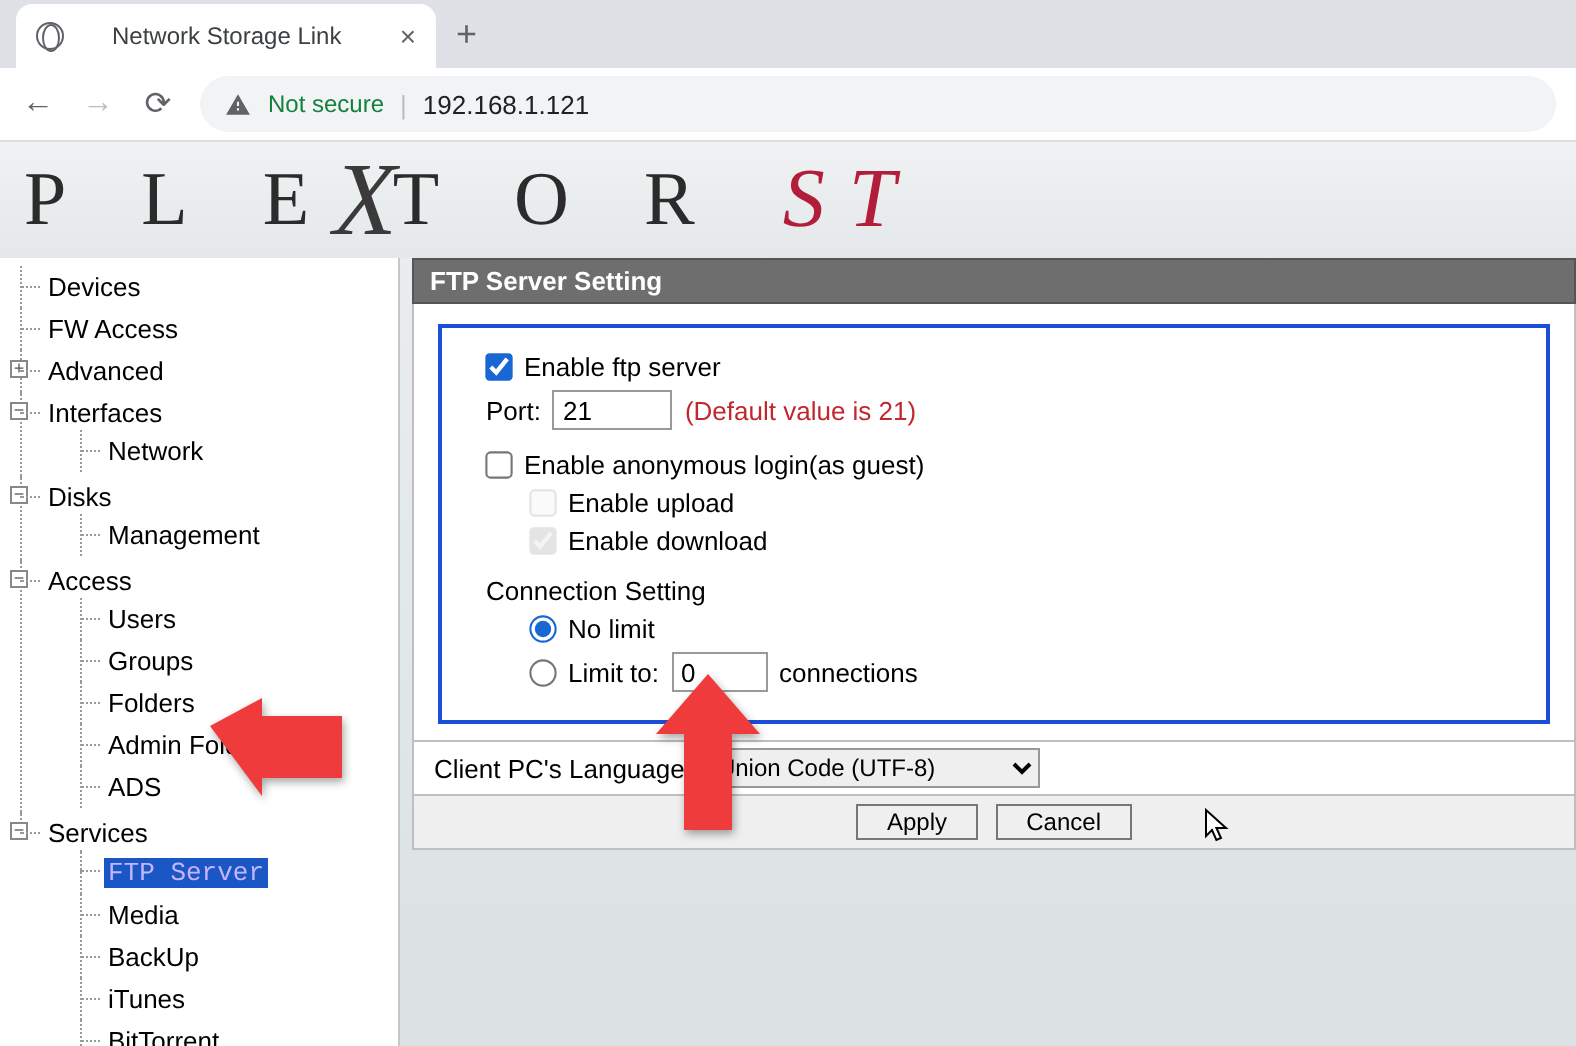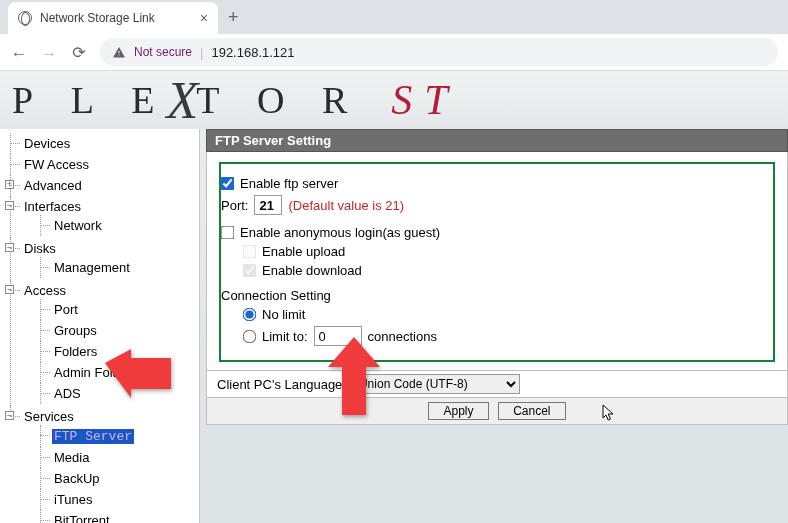--- a/index.html
+++ b/index.html
@@ -1,33 +1,33 @@
 <!DOCTYPE html>
 <html><head>
 <meta charset="utf-8">
 <style>
   * { box-sizing: border-box; margin: 0; padding: 0; }
   body { font-family: Arial, sans-serif; font-size: 13px; background: #fff; width: 788px; height: 523px; overflow: hidden; }
   
   
   .browser-chrome { background: #fff; border-bottom: 1px solid #ddd; }
   .tab-bar { display: flex; align-items: center; height: 34px; background: #dee1e6; padding-left: 8px; }
-  .tab { display: flex; align-items: center; background: #fff; border-radius: 8px 8px 0 0; padding: 0 10px; height: 32px; margin-top: 2px; width: 210px; gap: 8px; }
+  .tab { display: flex; align-items: center; background: #fff; border-radius: 8px 8px 0 0; padding: 0 10px; height: 32px; margin-top: 2px; width: 210px; gap: 24px; }
   .tab .favicon { width: 14px; height: 14px; border: 1.2px solid #5f6368; border-radius: 50%; position: relative; }
   .tab .favicon::before { content: ""; position: absolute; width: 7px; height: 12px; border: 1.2px solid #5f6368; border-radius: 50%; left: 2px; top: -0.5px; }
   .tab .title { color: #3c4043; font-size: 12px; flex: 1; }
   .tab .close { color: #5f6368; font-size: 14px; cursor: pointer; }
   .newtab { color: #5f6368; font-size: 18px; margin-left: 10px; cursor: pointer; }
   
   .addr-bar { display: flex; align-items: center; height: 36px; padding: 0 10px; gap: 12px; background: #fff; }
   .nav-btn { color: #5f6368; font-size: 16px; cursor: pointer; width: 18px; text-align: center; }
   .nav-btn.disabled { color: #bdbdbd; }
   .url-pill { display: flex; align-items: center; background: #f1f3f4; border-radius: 14px; height: 28px; padding: 0 12px; flex: 1; gap: 8px; }
   .secure-icon { display: inline-flex; }
-  .secure-txt { color: #701a75; font-size: 12px; }
+  .secure-txt { color: #15803d; font-size: 12px; }
   .url-divider { color: #bdbdbd; }
   .url-text { color: #202124; font-size: 13px; }
   
   
   .page { position: relative; }
   .logo-bar { height: 58px; display: flex; align-items: center; padding-left: 12px; background: linear-gradient(#f0f2f3,#e4e8ea); overflow: hidden; }
   .logo-main { font-family: "Times New Roman", serif; font-size: 38px; letter-spacing: 14px; color: #2b2b2b; font-weight: 400; display: flex; align-items: center; }
   .logo-main .lx { font-size: 52px; letter-spacing: 0; margin: 0 -2px; font-style: italic; color: #3a3a3a; }
   .logo-sub { font-family: "Times New Roman", serif; font-size: 42px; letter-spacing: 12px; color: #b21e3a; margin-left: 30px; font-style: italic; }
   
@@ -45,27 +45,27 @@
   .tree .collapse-box { position: absolute; left: 1px; top: 5px; width: 9px; height: 9px; border: 1px solid #888; background: #fff; font-size: 9px; line-height: 7px; text-align: center; color: #555; cursor: pointer; }
   .tree ul { list-style: none; margin-left: 4px; }
   .tree ul li { padding-left: 26px; }
   .tree ul li::before { left: 14px; }
   .tree ul li::after { left: 14px; }
   
   
   .main { flex: 1; padding: 0 0 0 6px; background: linear-gradient(#e9edee,#dde3e5 80%); }
   .panel-header { background: #6e6e6e; color: #fff; font-weight: bold; padding: 3px 8px; border: 1px solid #555; font-size: 13px; }
   .panel-body { background: #fff; border: 1px solid #bfbfbf; border-top: none; padding: 10px 12px 8px; }
-  .redbox { border: 2px solid #15803d; padding: 8px 0 10px; }
+  .redbox { border: 2px solid #1d4ed8; padding: 8px 22px 10px; }
   .form-row { margin: 4px 0; display: flex; align-items: center; gap: 6px; flex-wrap: wrap; }
   .indent { margin-left: 22px; }
   .default-hint { color: #c1272d; }
   .section-label { margin-top: 10px; }
   input[type=text] { border: 1px solid #999; padding: 1px 4px; font-size: 13px; height: 20px; }
-  input.port { width: 28px; font-weight: bold; }
+  input.port { width: 60px; }
   input.limit { width: 48px; }
   input[type=checkbox], input[type=radio] { transform: scale(1.05); accent-color: #1967d2; }
   input[type=checkbox]:disabled { opacity: 0.6; }
   
   .lang-row { border: 1px solid #bfbfbf; border-top: none; background: #fff; padding: 3px 10px; display: flex; align-items: center; gap: 6px; }
   select { border: 1px solid #999; font-size: 12px; padding: 1px 2px; width: 168px; }
   
   .btn-row { border: 1px solid #bfbfbf; border-top: none; background: #efefef; padding: 4px 0; text-align: center; position: relative; }
   .btn { background: #efefef; border: 1px solid #777; padding: 1px 14px; font-size: 12px; cursor: pointer; margin: 0 3px; font-family: inherit; }
   .cursor { position: absolute; left: 395px; top: 6px; pointer-events: none; }
@@ -121,21 +121,21 @@
               <li><span class="node-label">Network</span></li>
             </ul>
         </li>
         <li><span class="collapse-box">−</span><span class="node-label">Disks</span>
           <ul>
               <li><span class="node-label">Management</span></li>
             </ul>
         </li>
         <li><span class="collapse-box">−</span><span class="node-label">Access</span>
           <ul>
-            <li><span class="node-label">Port</span></li>
+            <li><span class="node-label">Users</span></li>
             <li><span class="node-label">Groups</span></li>
             <li><span class="node-label">Folders</span></li>
             <li><span class="node-label">Admin Folder</span></li>
             <li><span class="node-label">ADS</span></li>
           </ul>
         </li>
         <li><span class="collapse-box">−</span><span class="node-label">Services</span>
           <ul>
             <li class="selected"><span class="node-label">FTP Server</span></li>
             <li><span class="node-label">Media</span></li>

